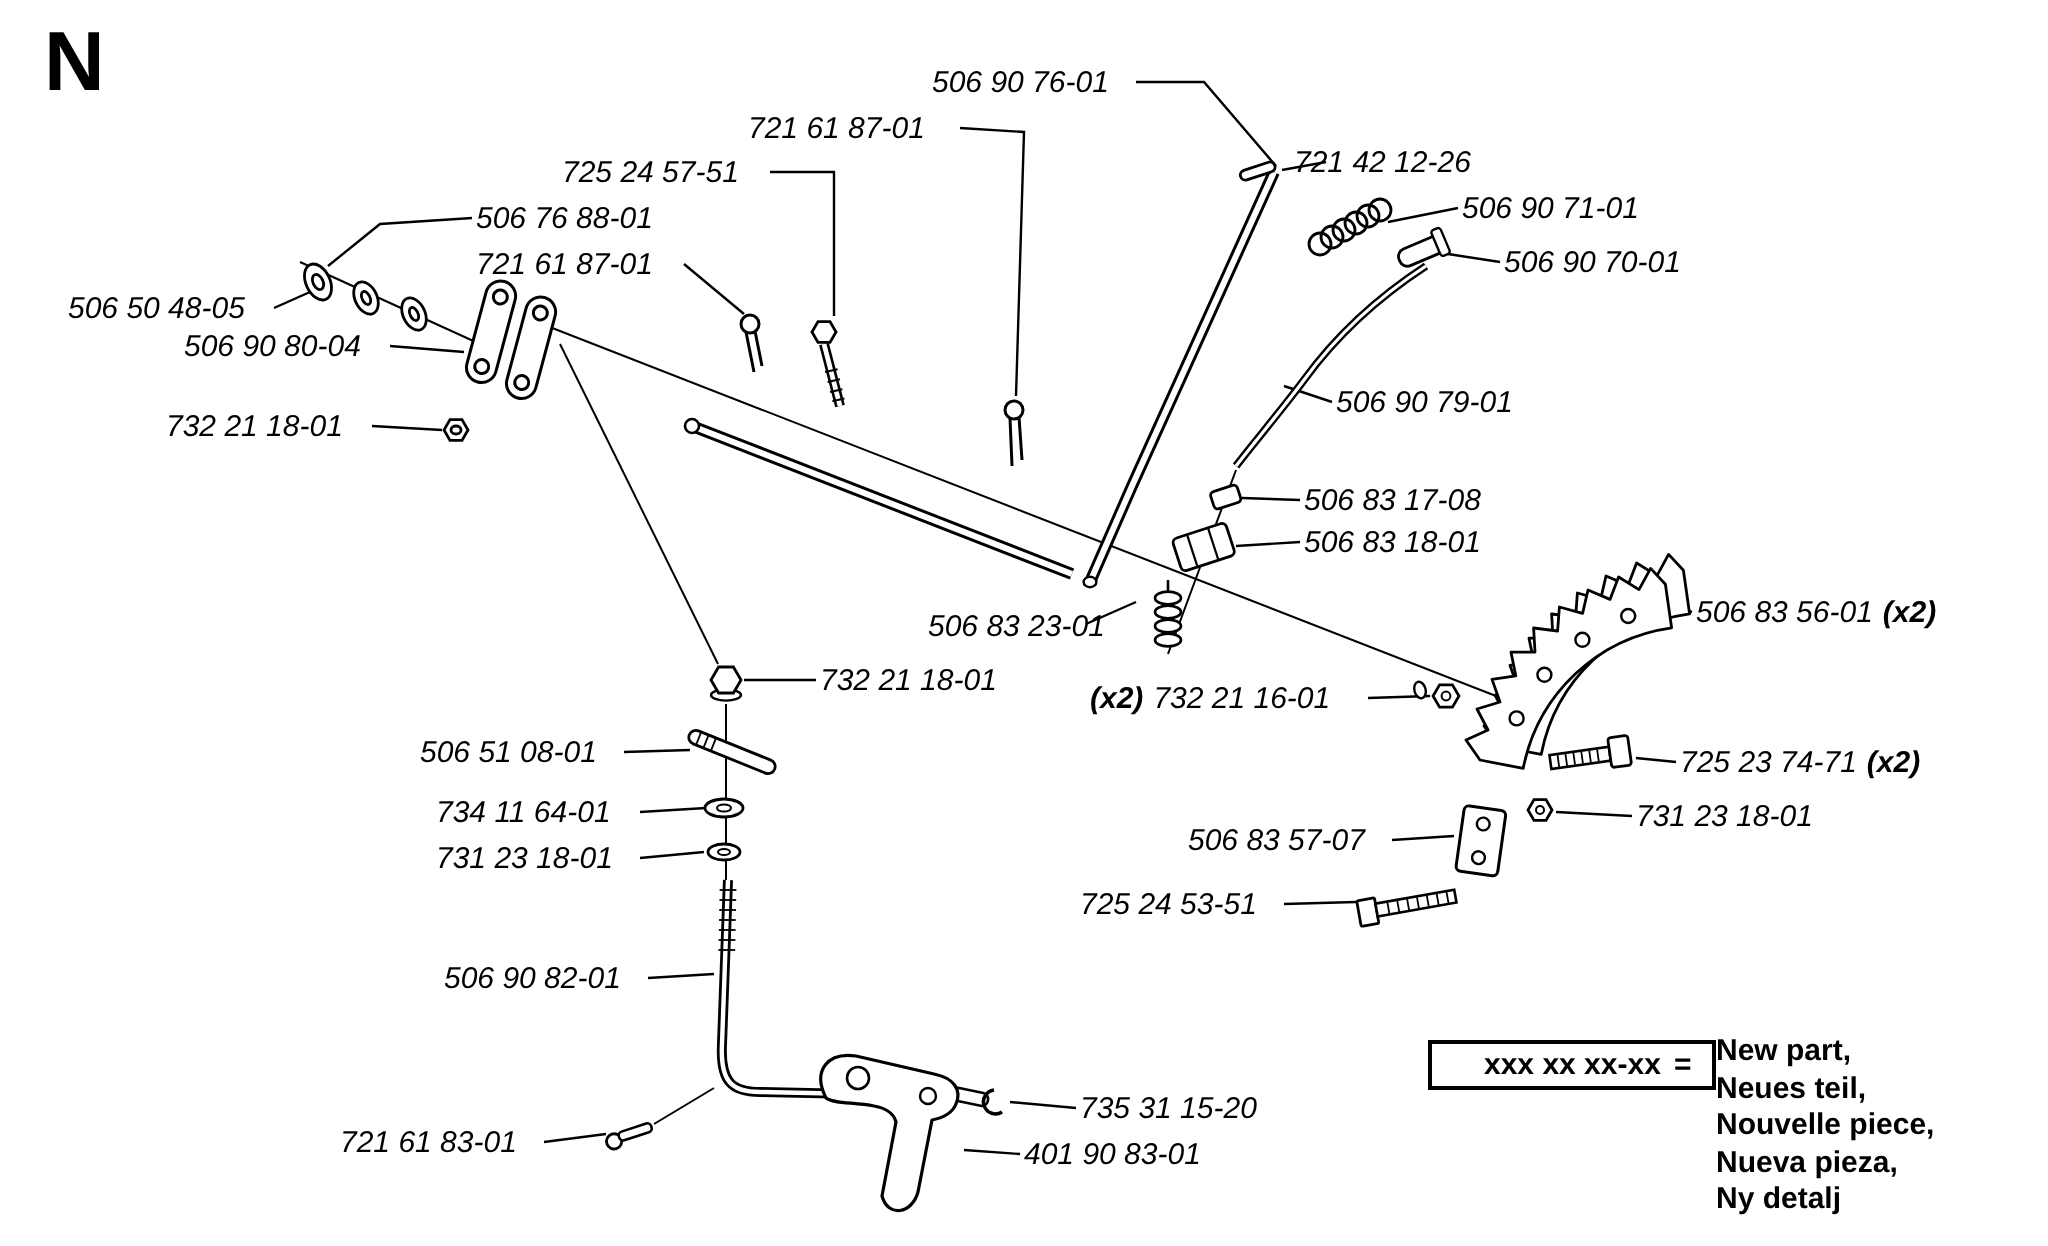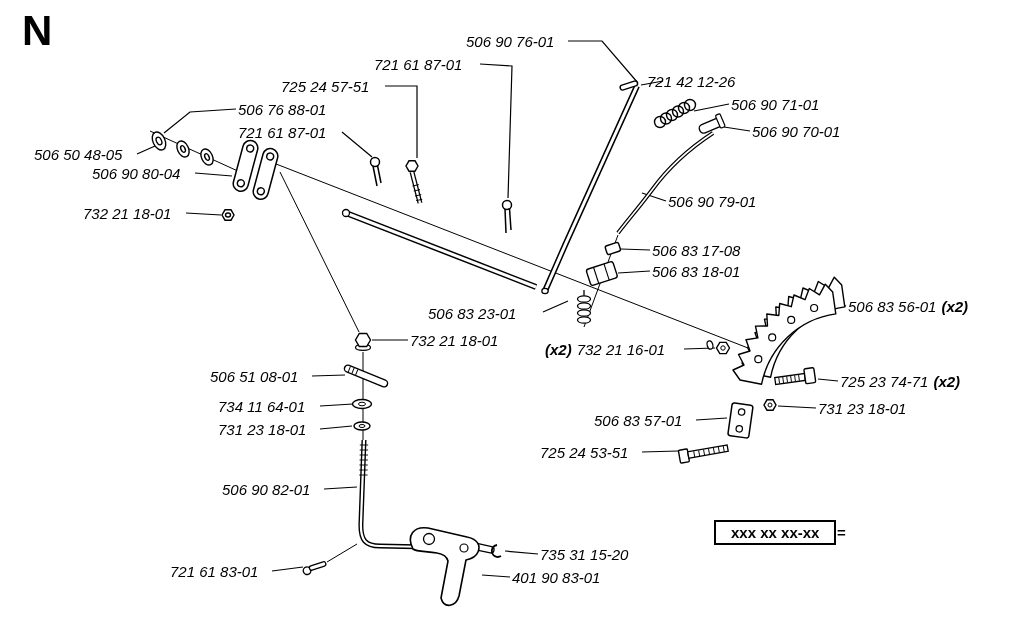--- a/index.html
+++ b/index.html
@@ -4,21 +4,21 @@
 <style>
   * { margin:0; padding:0; box-sizing:border-box; }
   html,body { background:#fff; }
   body { font-family:"Liberation Sans", sans-serif; color:#000; }
   .canvas { position:relative; width:1024px; height:623px; background:#ffffff; overflow:hidden; }
   .artwork { position:absolute; left:0; top:0; }
   .figure-letter { position:absolute; left:22px; top:10px; font-size:42px; font-weight:bold; line-height:1; }
   .part-label { position:absolute; font-size:15px; white-space:nowrap; line-height:17px;font-style:italic; }
   .pre { margin-right:5px; font-weight:bold; }
   .post { margin-left:5px; font-weight:bold; }
-  .legend-box { position:absolute; left:714px; top:520px; border:2px solid #000; padding:2px 15px; font-size:15px; font-weight:bold; white-space:nowrap; }
+  .legend-box { position:absolute; left:714px; top:520px; border:2px solid #000; padding:2px 26px; font-size:15px; font-weight:bold; white-space:nowrap; }
   .legend-eq { position:absolute; left:837px; top:524px; font-size:15px; font-weight:bold; }
   .legend-meanings { position:absolute; left:858px; top:517px; font-size:15px; font-weight:bold; line-height:18.5px; }
 </style>
 </head>
 <body>
 
 <div class="canvas">
 
   <svg class="artwork" width="1024" height="623" viewBox="0 0 1024 623">
 
@@ -277,32 +277,39 @@
   <div class="part-label" style="left:238px;top:101px">506 76 88-01</div>
   <div class="part-label" style="left:731px;top:96px">506 90 71-01</div>
   <div class="part-label" style="left:238px;top:124px">721 61 87-01</div>
   <div class="part-label" style="left:752px;top:123px">506 90 70-01</div>
   <div class="part-label" style="left:34px;top:146px">506 50 48-05</div>
   <div class="part-label" style="left:92px;top:165px">506 90 80-04</div>
   <div class="part-label" style="left:668px;top:193px">506 90 79-01</div>
   <div class="part-label" style="left:83px;top:205px">732 21 18-01</div>
   <div class="part-label" style="left:652px;top:242px">506 83 17-08</div>
   <div class="part-label" style="left:652px;top:263px">506 83 18-01</div>
-  <div class="part-label" style="left:428px;top:305px">506 83 23-01</div>
+  <div class="part-label" style="left:464px;top:305px">506 83 23-01</div>
   <div class="part-label" style="left:848px;top:298px"><span>506 83 56-01</span><span class="post">(x2)</span></div>
   <div class="part-label" style="left:410px;top:332px">732 21 18-01</div>
   <div class="part-label" style="left:545px;top:341px"><span class="pre">(x2)</span><span>732 21 16-01</span></div>
   <div class="part-label" style="left:210px;top:368px">506 51 08-01</div>
   <div class="part-label" style="left:840px;top:373px"><span>725 23 74-71</span><span class="post">(x2)</span></div>
   <div class="part-label" style="left:218px;top:398px">734 11 64-01</div>
   <div class="part-label" style="left:218px;top:421px">731 23 18-01</div>
   <div class="part-label" style="left:818px;top:400px">731 23 18-01</div>
-  <div class="part-label" style="left:594px;top:412px">506 83 57-01</div>
+  <div class="part-label" style="left:594px;top:412px">506 83 57-07</div>
   <div class="part-label" style="left:540px;top:444px">725 24 53-51</div>
   <div class="part-label" style="left:222px;top:481px">506 90 82-01</div>
   <div class="part-label" style="left:540px;top:546px">735 31 15-20</div>
   <div class="part-label" style="left:170px;top:563px">721 61 83-01</div>
   <div class="part-label" style="left:512px;top:569px">401 90 83-01</div>
 
   <div class="legend-box">xxx xx xx-xx</div>
   <div class="legend-eq">=</div>
+  <div class="legend-meanings">
+    <div>New part,</div>
+    <div>Neues teil,</div>
+    <div>Nouvelle piece,</div>
+    <div>Nueva pieza,</div>
+    <div>Ny detalj</div>
+  </div>
 
 </div>
 
 </body></html>

